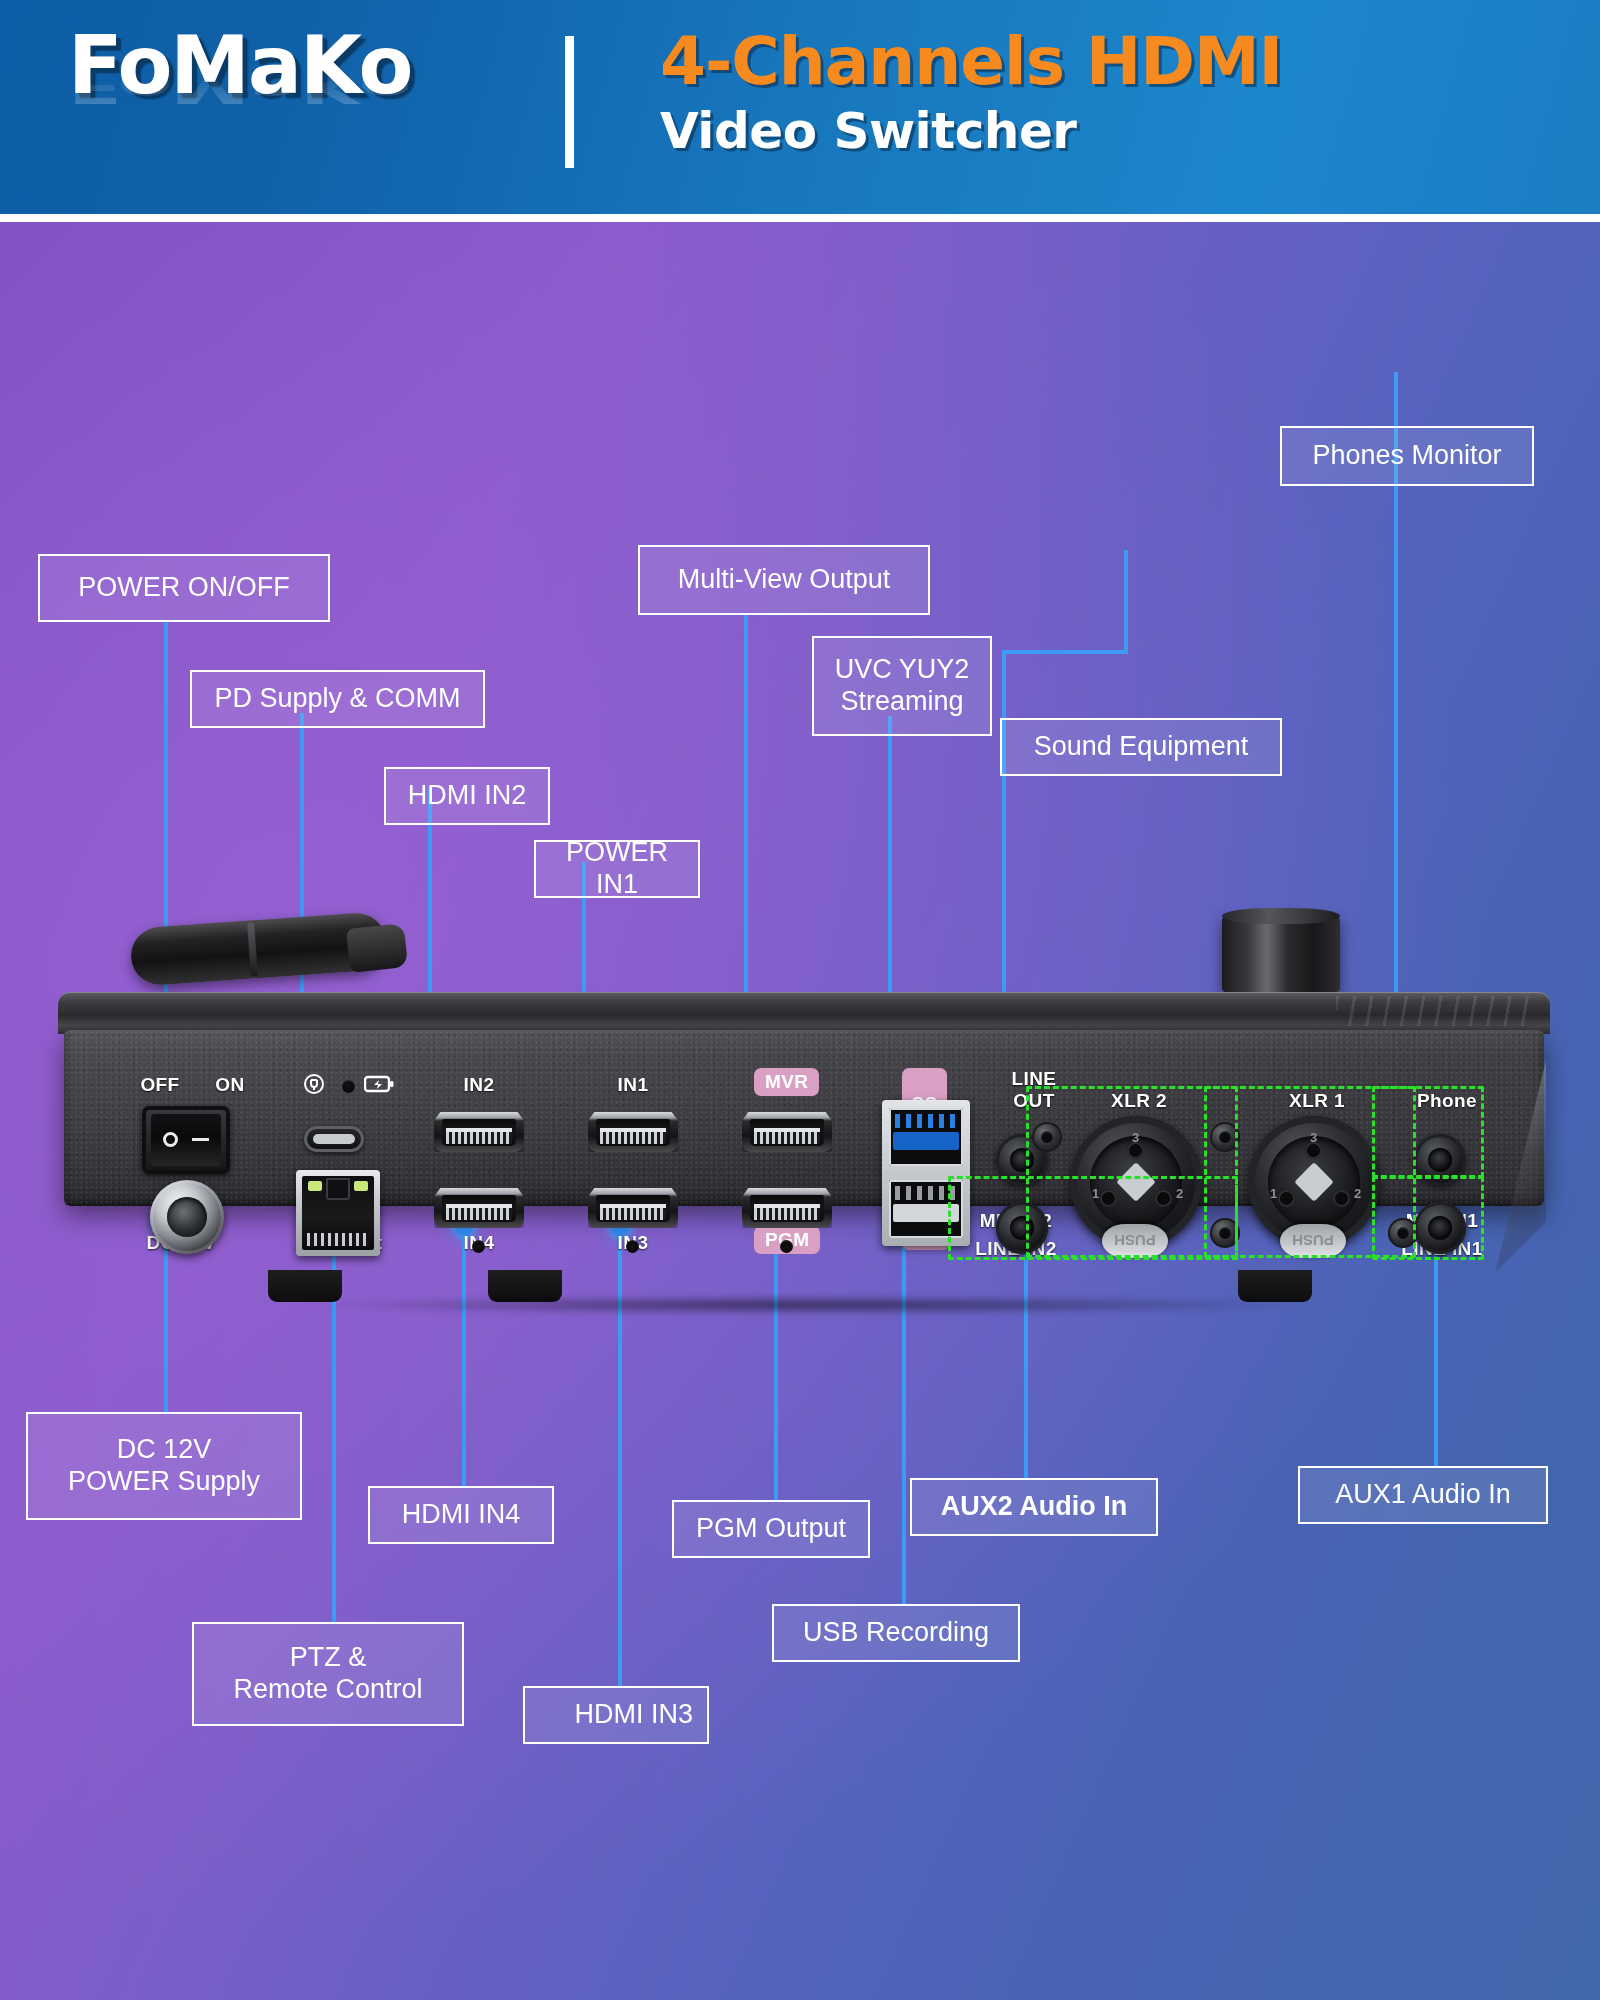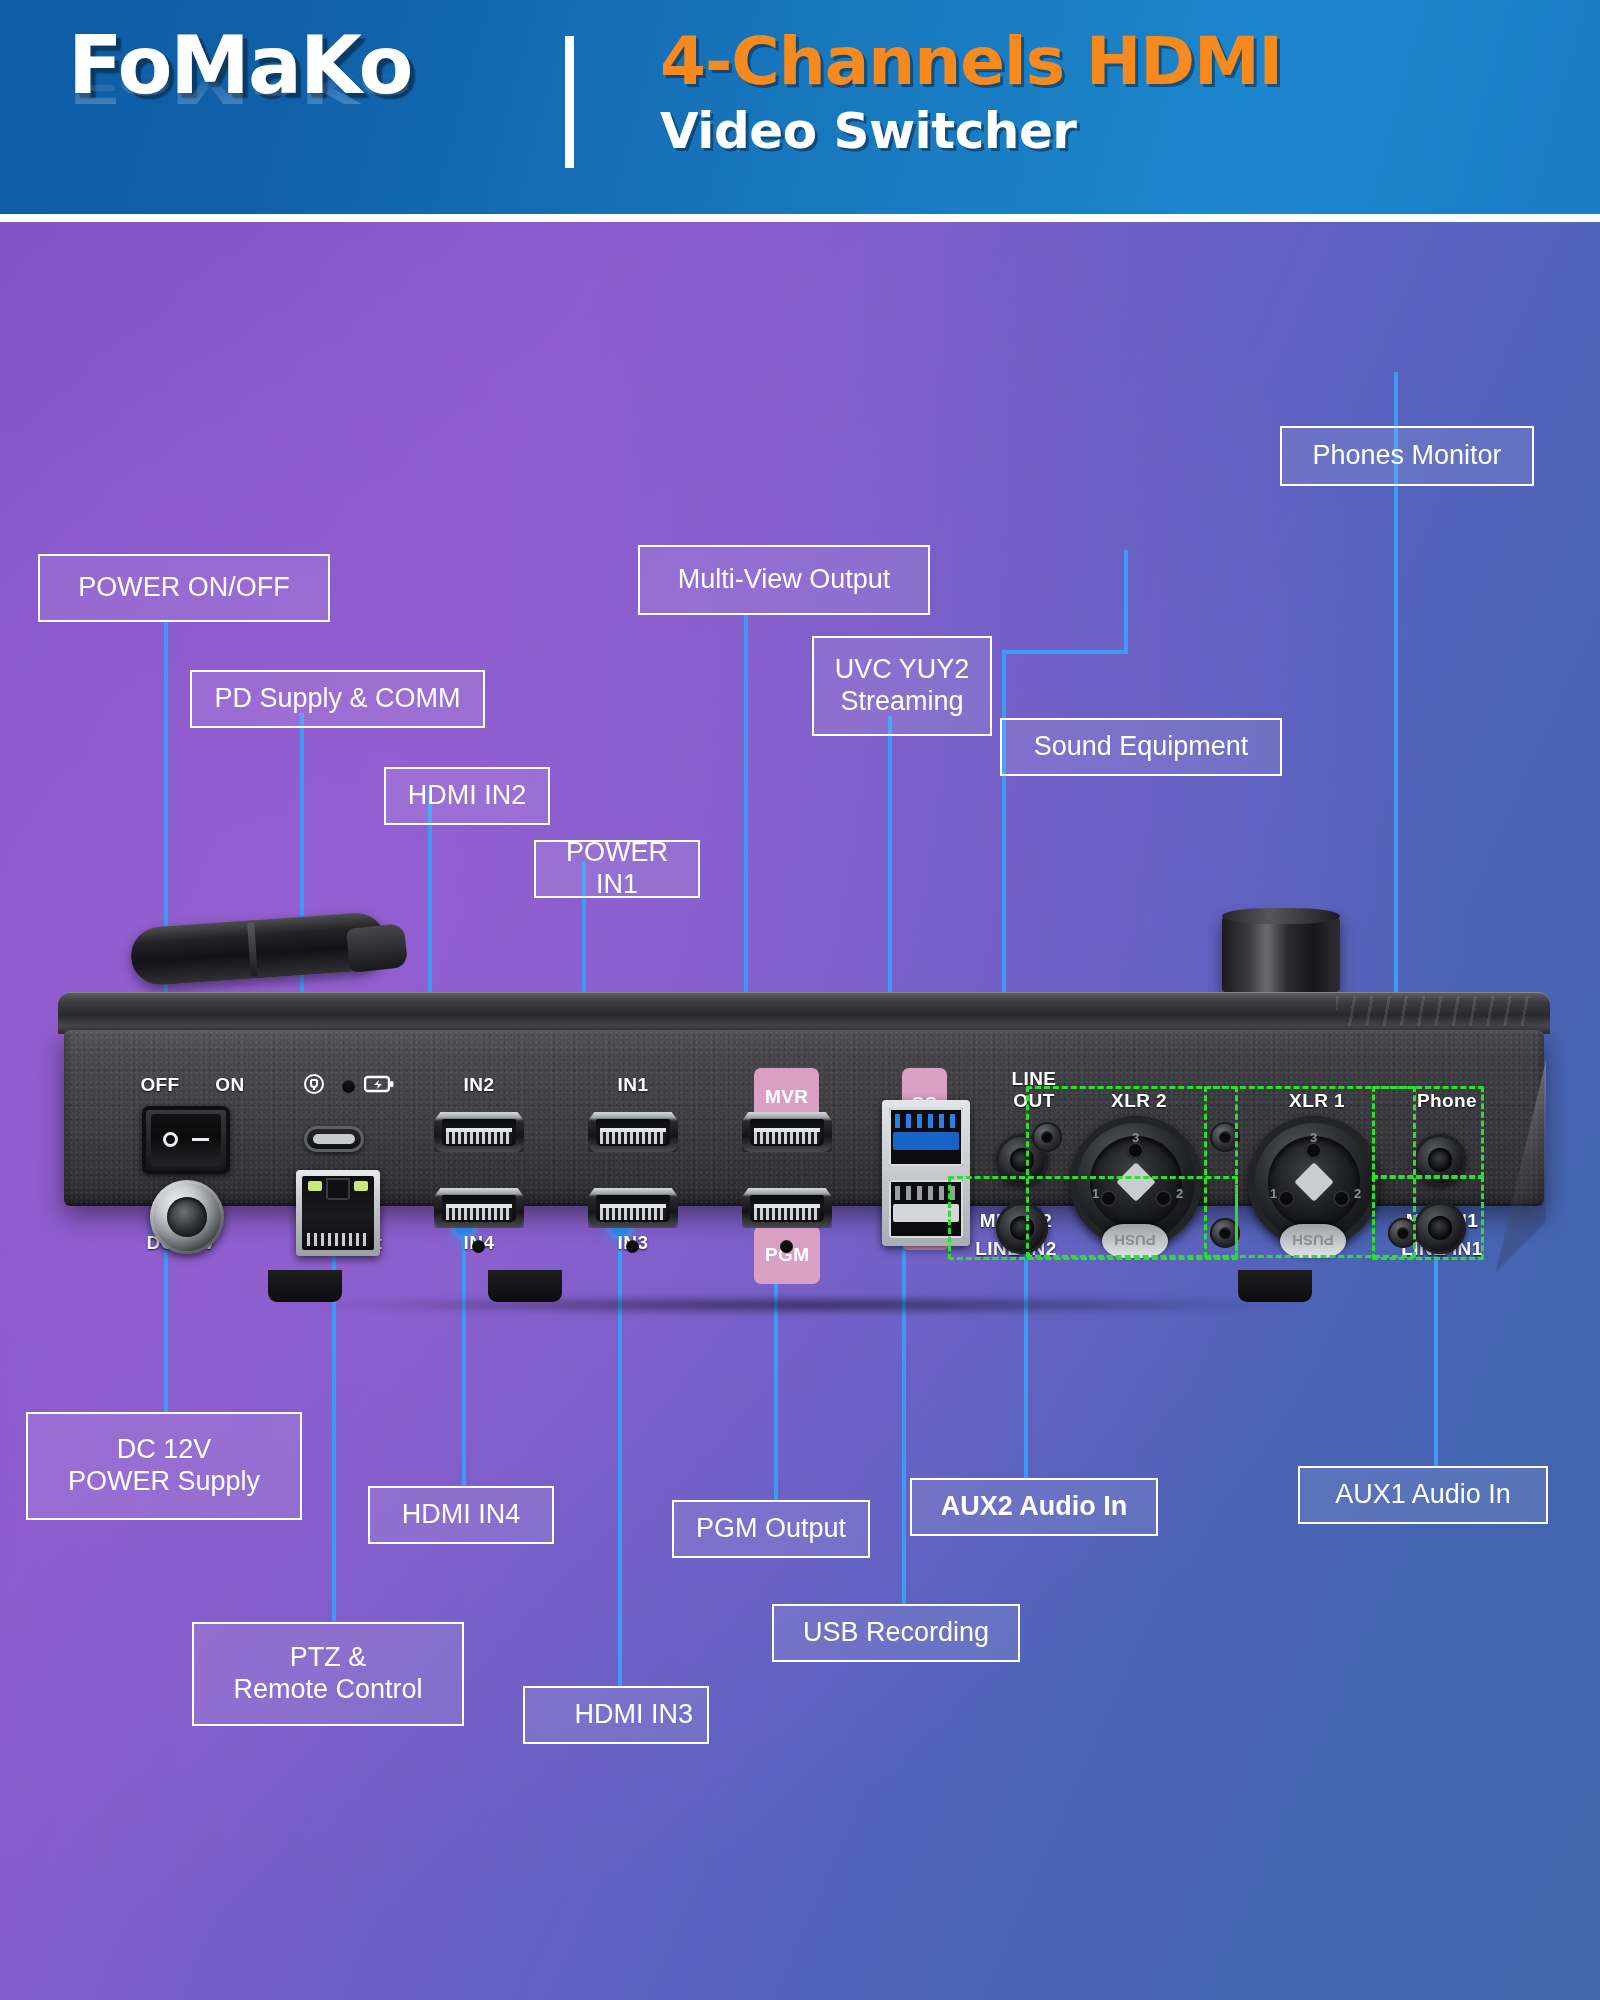--- a/index.html
+++ b/index.html
@@ -185,21 +185,21 @@
 
   
   .plabel{
     position:absolute; color:#ffffff; font-weight:bold;
     font-size:19px; letter-spacing:.4px; white-space:pre-line;
     text-align:center; line-height:1.15;
     text-shadow:0 1px 2px rgba(0,0,0,.8);
   }
   .plabel.pink{
     background:#D9A0C4; color:#ffffff; border-radius:7px;
-    padding:18px 11px; text-shadow:none;
+    padding:3px 11px; text-shadow:none;
   }
 
   
   .hdmi{
     position:absolute; width:90px; height:40px;
     background:linear-gradient(180deg,#d8dadd 0%, #9fa3a8 14%, #2b2b2e 22%, #141416 60%, #4a4a4e 100%);
     border-radius:5px 5px 9px 9px;
     clip-path:polygon(7% 0, 93% 0, 100% 22%, 100% 100%, 0 100%, 0 22%);
     box-shadow:0 2px 5px rgba(0,0,0,.6);
   }

